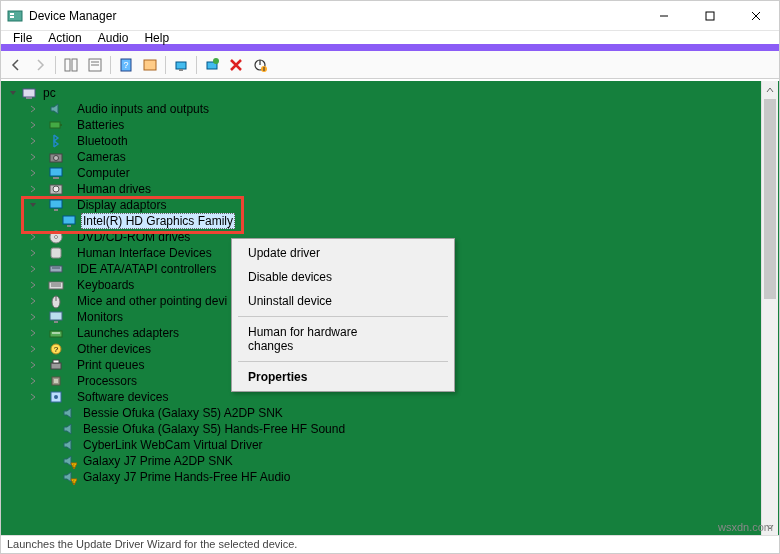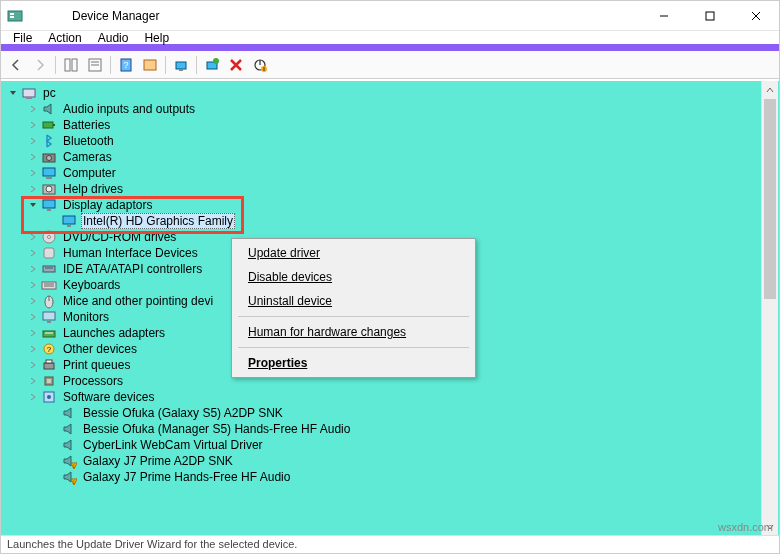--- a/index.html
+++ b/index.html
@@ -1,46 +1,46 @@
 <!DOCTYPE html>
 <html><head>
 <meta charset="utf-8">
 <style>
 * { box-sizing: border-box; margin: 0; padding: 0; font-family: "Segoe UI", Tahoma, sans-serif; }
 body { width: 780px; height: 554px; background: #fff; overflow: hidden; position: relative; border: 1px solid #ccc; }
 
 
-.titlebar { height: 30px; display: flex; align-items: center; padding-left: 6px; background: #fff; border-bottom: 1px solid #e5e5e5; gap: 43px; }
+.titlebar { height: 30px; display: flex; align-items: center; padding-left: 6px; background: #fff; border-bottom: 1px solid #e5e5e5; }
 .titlebar .app-icon { width: 16px; height: 16px; margin-right: 6px; }
 .titlebar .title { font-size: 12px; flex: 1; }
 .winbtns { display: flex; }
 .winbtn { width: 46px; height: 30px; display: flex; align-items: center; justify-content: center; }
 .winbtn svg { width: 10px; height: 10px; }
 
 
 .menubar { height: 20px; display: flex; align-items: center; padding: 0 4px; font-size: 12px; border-bottom: 7px solid #8b5cf6; }
 .menubar .menuitem { padding: 2px 8px; }
 
 
 .toolbar { height: 28px; display: flex; align-items: center; padding: 0 4px; gap: 2px; border-bottom: 1px solid #d0d0d0; background: #fafafa; }
 .toolbtn { width: 22px; height: 22px; display: flex; align-items: center; justify-content: center; border: 1px solid transparent; }
 .toolbtn svg { width: 16px; height: 16px; }
 .toolsep { width: 1px; height: 18px; background: #ccc; margin: 0 2px; }
 
 
-.tree-area { position: absolute; top: 80px; left: 0; right: 0; bottom: 18px; overflow: hidden; background: #5eead4; }
+.tree-area { position: absolute; top: 80px; left: 0; right: 0; bottom: 18px; overflow: hidden; background: #15803d; }
 .tree { padding: 4px 0; font-size: 12px; }
 .tree-row { display: flex; align-items: center; height: 16px; white-space: nowrap; }
 .tree-row .exp { width: 12px; height: 12px; display: flex; align-items: center; justify-content: center; cursor: pointer; margin-right: 2px; }
 .tree-row .exp svg { width: 8px; height: 8px; }
 .tree-row .ico { width: 16px; height: 16px; margin-right: 4px; flex-shrink: 0; }
 .tree-row .lbl { padding: 0 2px; }
 .tree-row.selected .lbl { background: #cce8ff; border: 1px dotted #666; padding: 0 1px; }
 .indent-0 { padding-left: 6px; }
-.indent-1 { padding-left: 26px; }
+.indent-1 { padding-left: 26px; gap: 7px; }
 .indent-2 { padding-left: 46px; }
 
 
 .hl-red { position: absolute; border: 3px solid #e43; pointer-events: none; z-index: 5; }
 
 
 .ctxmenu { position: absolute; background: #f0f0f0; border: 1px solid #a0a0a0; box-shadow: 2px 2px 4px rgba(0,0,0,.25); font-size: 12px; z-index: 10; padding: 2px; }
 .ctxitem { padding: 5px 60px 5px 14px; }
 .ctxitem.bold { font-weight: 700; }
 .ctxsep { height: 1px; background: #c8c8c8; margin: 3px 4px; }
@@ -236,21 +236,21 @@
       <div class="tree-row indent-1">
         <span class="exp">
           <svg viewBox="0 0 8 8">
             <path d="M2 1 L6 4 L2 7" fill="none" stroke="#888"></path>
           </svg>
         </span>
         <span class="ico"><svg viewBox="0 0 16 16">
             <rect x="2" y="4" width="12" height="9" fill="#bbb" stroke="#555"></rect>
             <circle cx="8" cy="8" r="3" fill="#eee" stroke="#555"></circle>
           </svg></span>
-        <span class="lbl">Help drives</span>
+        <span class="lbl">Human drives</span>
       </div>
       <div class="tree-row indent-1">
         <span class="exp">
           <svg viewBox="0 0 8 8">
             <path d="M1 2 L4 6 L7 2 Z" fill="#444"></path>
           </svg>
         </span>
         <span class="ico"><svg viewBox="0 0 16 16">
             <rect x="2" y="3" width="12" height="8" fill="#4be" stroke="#058"></rect>
             <rect x="6" y="12" width="4" height="2" fill="#888"></rect>
@@ -402,21 +402,21 @@
         <span class="ico"><svg viewBox="0 0 16 16">
             <path d="M3 6 L6 6 L10 3 L10 13 L6 10 L3 10 Z" fill="#6aa" stroke="#266"></path>
           </svg></span>
         <span class="lbl">Bessie Ofuka (Galaxy S5) A2DP SNK</span>
       </div>
       <div class="tree-row indent-2">
         <span class="exp"></span>
         <span class="ico"><svg viewBox="0 0 16 16">
             <path d="M3 6 L6 6 L10 3 L10 13 L6 10 L3 10 Z" fill="#6aa" stroke="#266"></path>
           </svg></span>
-        <span class="lbl">Bessie Ofuka (Manager S5) Hands-Free HF Audio</span>
+        <span class="lbl">Bessie Ofuka (Galaxy S5) Hands-Free HF Sound</span>
       </div>
       <div class="tree-row indent-2">
         <span class="exp"></span>
         <span class="ico"><svg viewBox="0 0 16 16">
             <path d="M3 6 L6 6 L10 3 L10 13 L6 10 L3 10 Z" fill="#6aa" stroke="#266"></path>
           </svg></span>
         <span class="lbl">CyberLink WebCam Virtual Driver</span>
       </div>
       <div class="tree-row indent-2">
         <span class="exp"></span>
@@ -448,21 +448,21 @@
   <div class="thumb"></div>
   <div class="arrow" style="position:absolute;bottom:0;left:0;right:0">
       <svg width="8" height="8" viewBox="0 0 8 8">
         <path d="M1 2 L4 6 L7 2" fill="none" stroke="#666"></path>
       </svg>
     </div>
 </div>
 
 <div class="hl-red" style="left:20px; top:195px; width:223px; height:38px;"></div>
 
-<div class="ctxmenu" id="ctx" style="left:230px; top:237px; width:245px;text-decoration:underline;">
+<div class="ctxmenu" id="ctx" style="left:230px; top:237px; width:224px;">
     <div class="ctxitem">Update driver</div>
     <div class="ctxitem">Disable devices</div>
     <div class="ctxitem">Uninstall device</div>
     <div class="ctxsep"></div>
     <div class="ctxitem">Human for hardware changes</div>
     <div class="ctxsep"></div>
     <div class="ctxitem bold">Properties</div>
   </div>
 
 <div class="hl-red" style="left:230px; top:237px; width:135px; height:26px;"></div>

